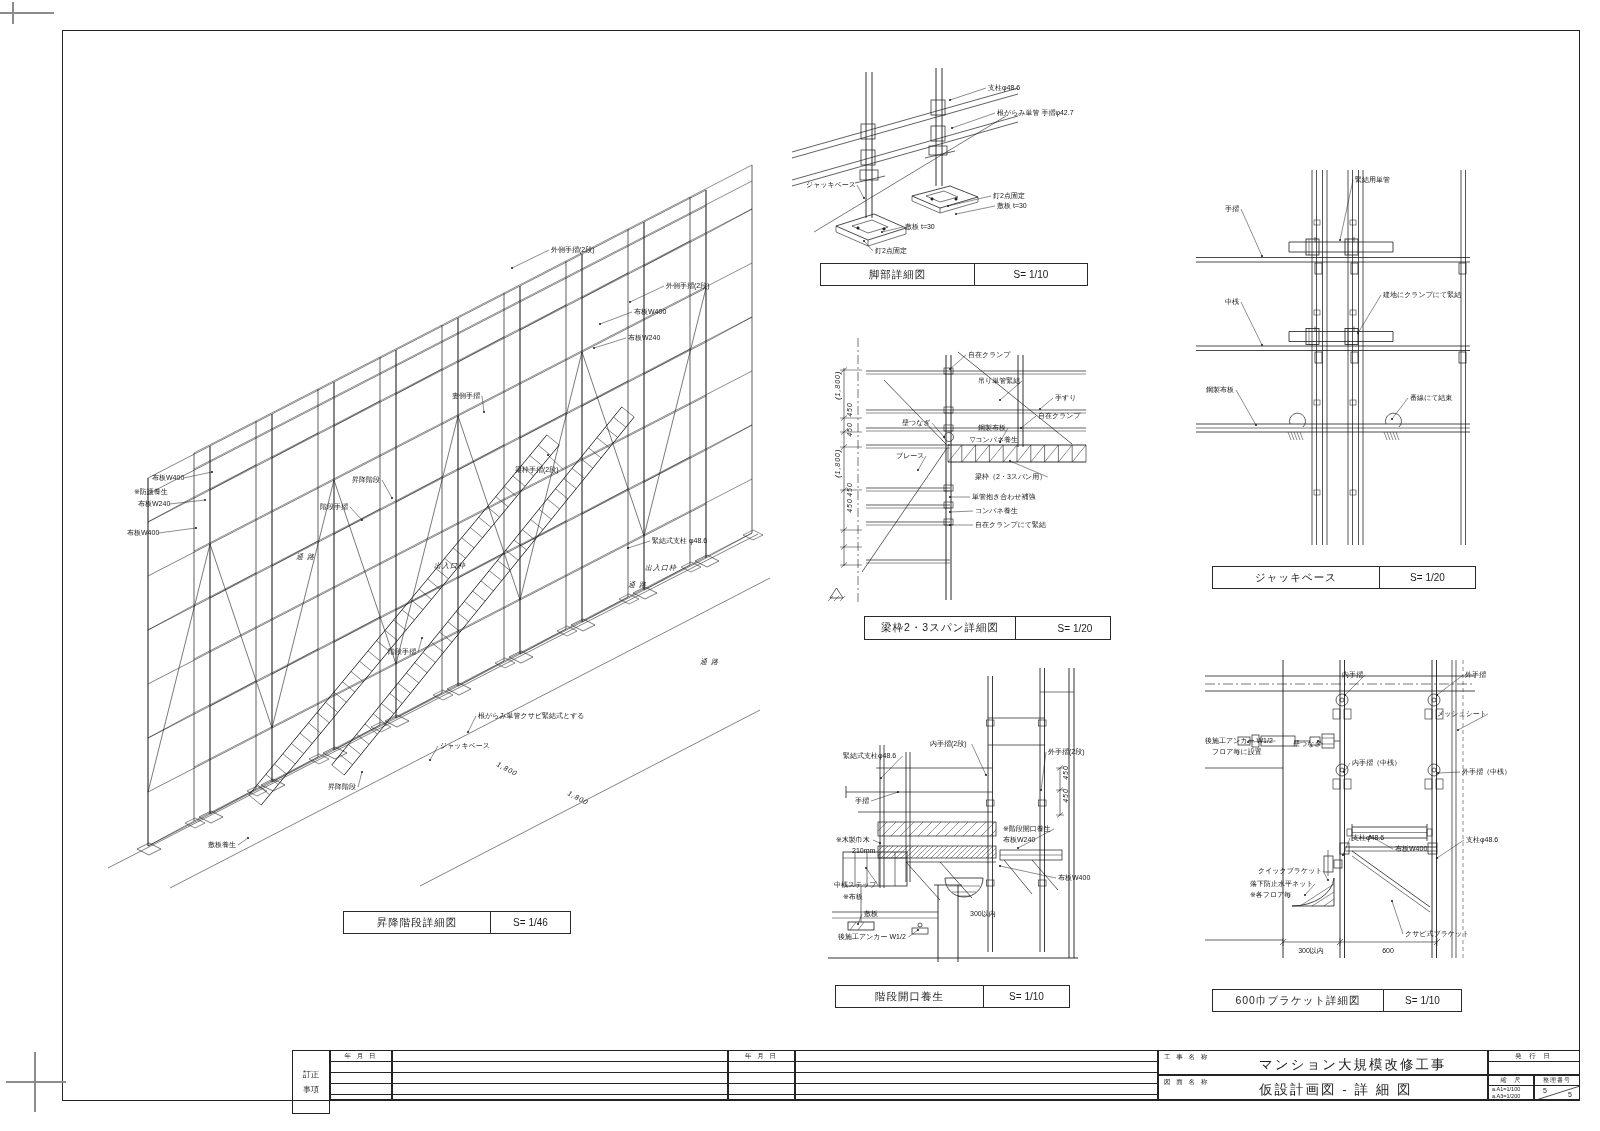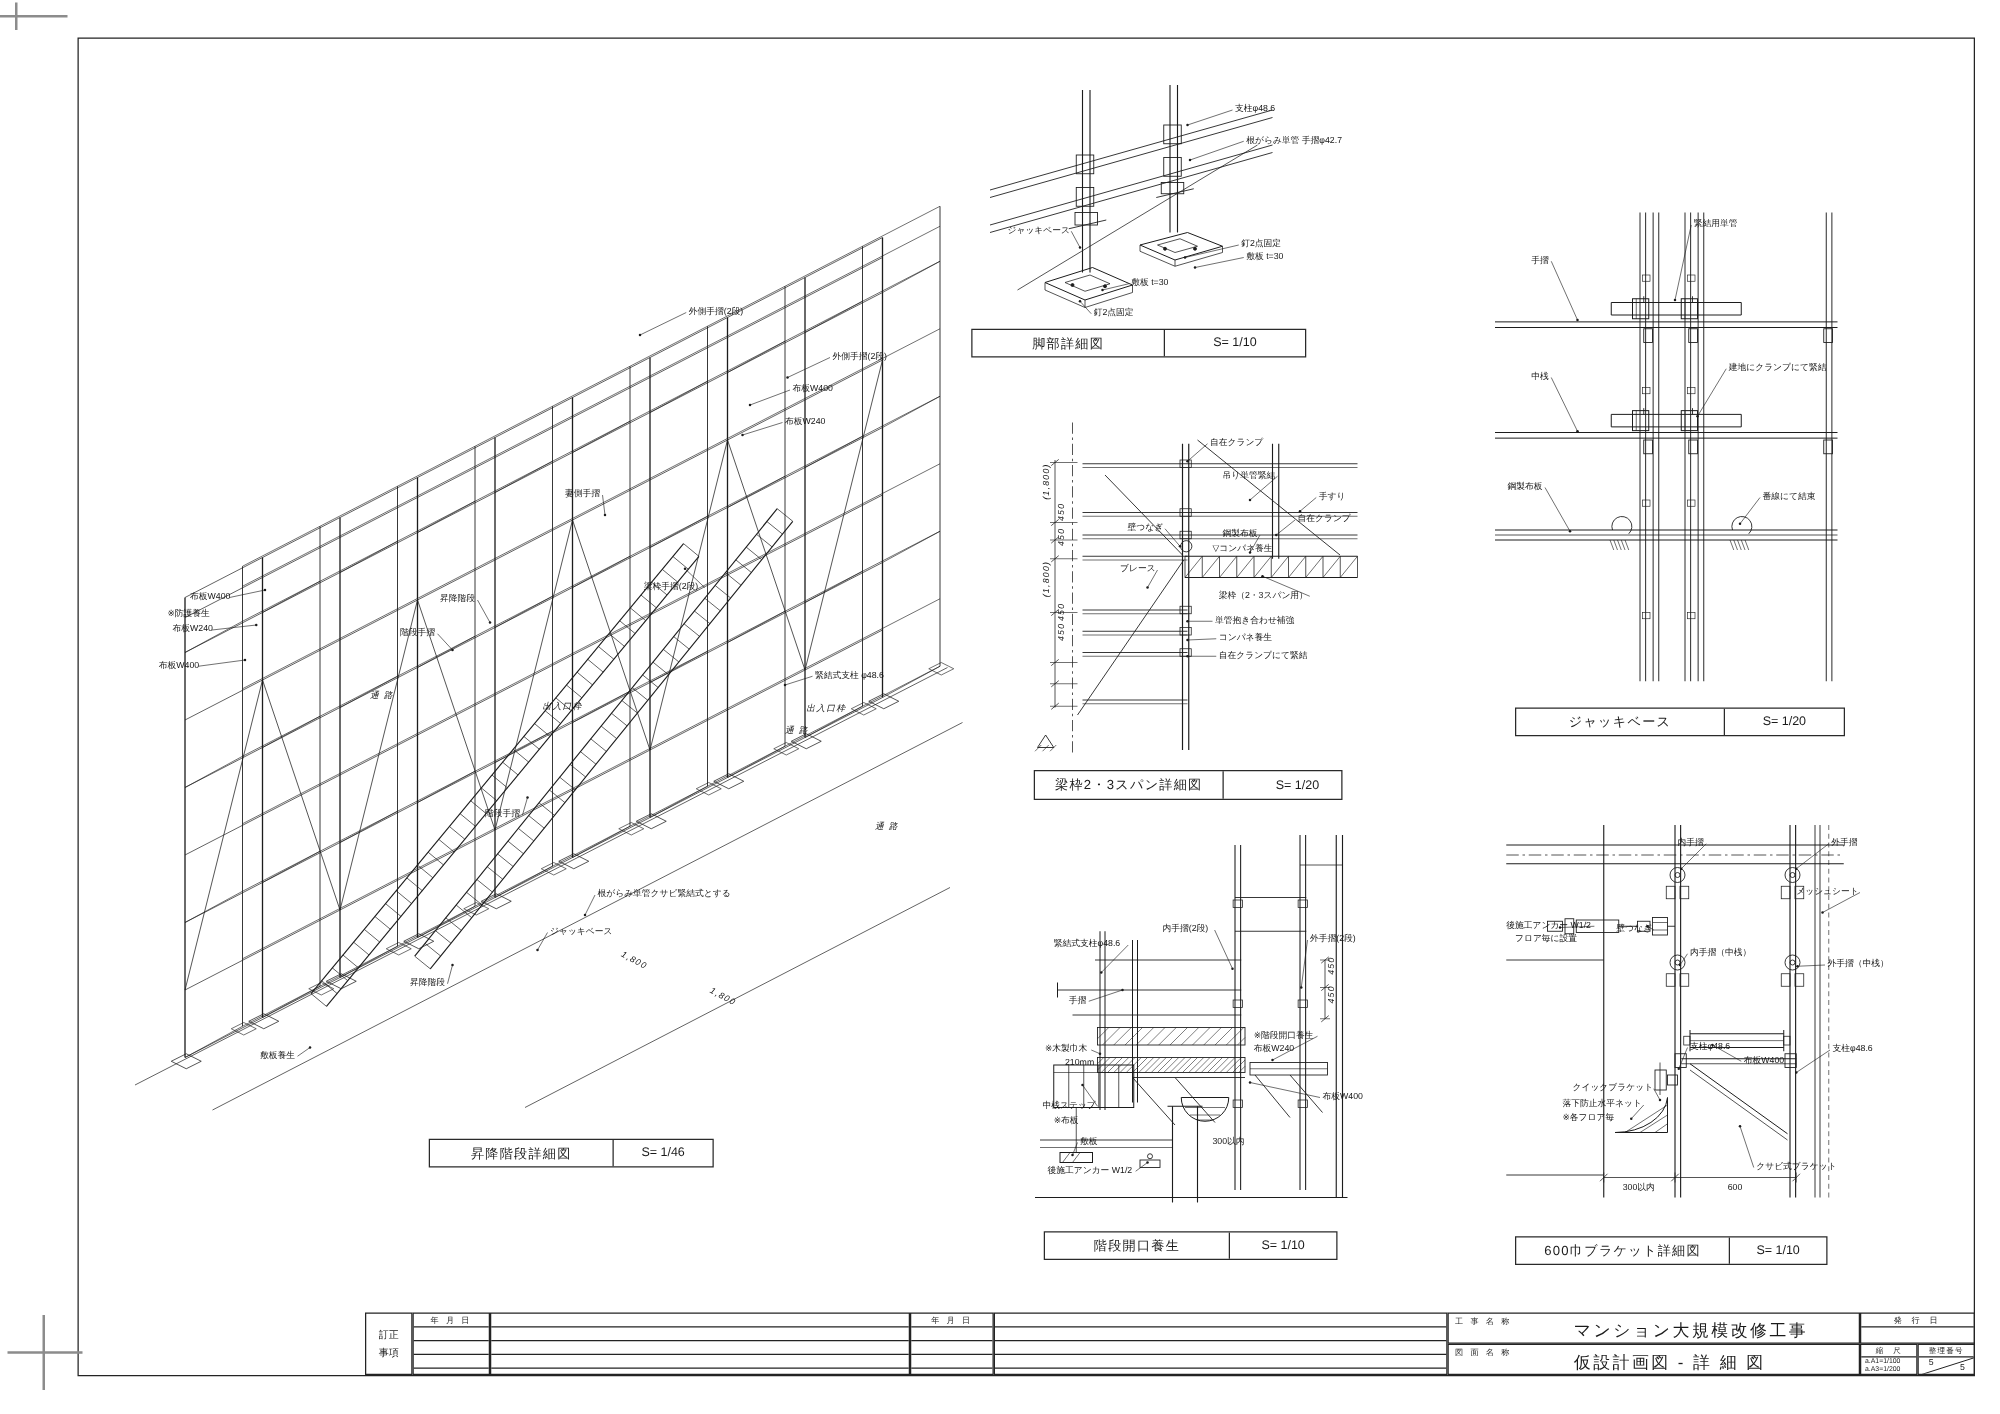--- a/index.html
+++ b/index.html
@@ -723,32 +723,32 @@
       <div class="lbl it" style="left: 296px; top: 553px;">通 路</div>
       <div class="lbl it" style="left: 628px; top: 581px;">通 路</div>
       <div class="lbl it" style="left: 700px; top: 658px;">通 路</div>
       <div class="lbl" style="left: 388px; top: 648px;">階段手摺</div>
       <div class="lbl" style="left: 478px; top: 712px;">根がらみ単管クサビ緊結式とする</div>
       <div class="lbl" style="left: 440px; top: 742px;">ジャッキベース</div>
       <div class="lbl" style="left: 328px; top: 783px;">昇降階段</div>
       <div class="lbl" style="left: 208px; top: 841px;">敷板養生</div>
       <div class="lbl it" style="left: 497px; top: 760px; transform: rotate(28deg);">1,800</div>
       <div class="lbl it" style="left: 568px; top: 789px; transform: rotate(28deg);">1,800</div>
-      <div class="tbox" style="left: 777px; top: 263px; width: 266px; height: 21px; align-items: center;">
+      <div class="tbox" style="left: 820px; top: 263px; width: 266px; height: 21px; align-items: center;">
         <div class="tbox-title" style="width: 153px;">脚部詳細図</div>
         <div class="tbox-scale">S= 1/10</div>
       </div>
       <div class="lbl" style="left: 988px; top: 84px;">支柱φ48.6</div>
       <div class="lbl" style="left: 997px; top: 109px;">根がらみ単管  手摺φ42.7</div>
       <div class="lbl" style="left: 806px; top: 181px;">ジャッキベース</div>
       <div class="lbl" style="left: 993px; top: 192px;">釘2点固定</div>
       <div class="lbl" style="left: 997px; top: 202px;">敷板 t=30</div>
       <div class="lbl" style="left: 905px; top: 223px;">敷板 t=30</div>
       <div class="lbl" style="left: 875px; top: 247px;">釘2点固定</div>
-      <div class="tbox" style="left: 827px; top: 616px; width: 245px; height: 22px; gap: 24px;">
+      <div class="tbox" style="left: 864px; top: 616px; width: 245px; height: 22px; gap: 24px;">
         <div class="tbox-title" style="width: 150px;">梁枠2・3スパン詳細図</div>
         <div class="tbox-scale">S= 1/20</div>
       </div>
       <div class="lbl" style="left: 968px; top: 351px;">自在クランプ</div>
       <div class="lbl" style="left: 978px; top: 377px;">吊り単管緊結</div>
       <div class="lbl" style="left: 1055px; top: 394px;">手すり</div>
       <div class="lbl" style="left: 1038px; top: 412px;">自在クランプ</div>
       <div class="lbl" style="left: 902px; top: 419px;">壁つなぎ</div>
       <div class="lbl" style="left: 978px; top: 424px;">鋼製布板</div>
       <div class="lbl" style="left: 970px; top: 436px;">▽コンパネ養生</div>
@@ -810,21 +810,21 @@
       <div class="lbl" style="left: 1395px; top: 845px;">布板W400</div>
       <div class="lbl" style="left: 1258px; top: 867px;">クイックブラケット</div>
       <div class="lbl" style="left: 1250px; top: 880px;">落下防止水平ネット</div>
       <div class="lbl" style="left: 1250px; top: 891px;">※各フロア毎</div>
       <div class="lbl" style="left: 1405px; top: 930px;">クサビ式ブラケット</div>
       <div class="lbl" style="left: 1311px; top: 947px; transform: translateX(-50%);">300以内</div>
       <div class="lbl" style="left: 1388px; top: 947px; transform: translateX(-50%);">600</div>
     </div>
 
   <div class="titleblock">
-    <div class="cell revlabel" style="left:292px;top:1050px;width:38px;height:50px;">
+    <div class="cell revlabel" style="left:292px;top:1050px;width:38px;height:64px;">
       <span>訂正</span>
       <span>事項</span>
     </div>
     <div class="cell rcol" style="left:330px;top:1050px;width:62px;height:50px;">
       <div class="hd">年 月 日</div>
       <div class="rw"></div>
         <div class="rw"></div>
       <div class="rw"></div>
         <div class="rw"></div>
     </div>

